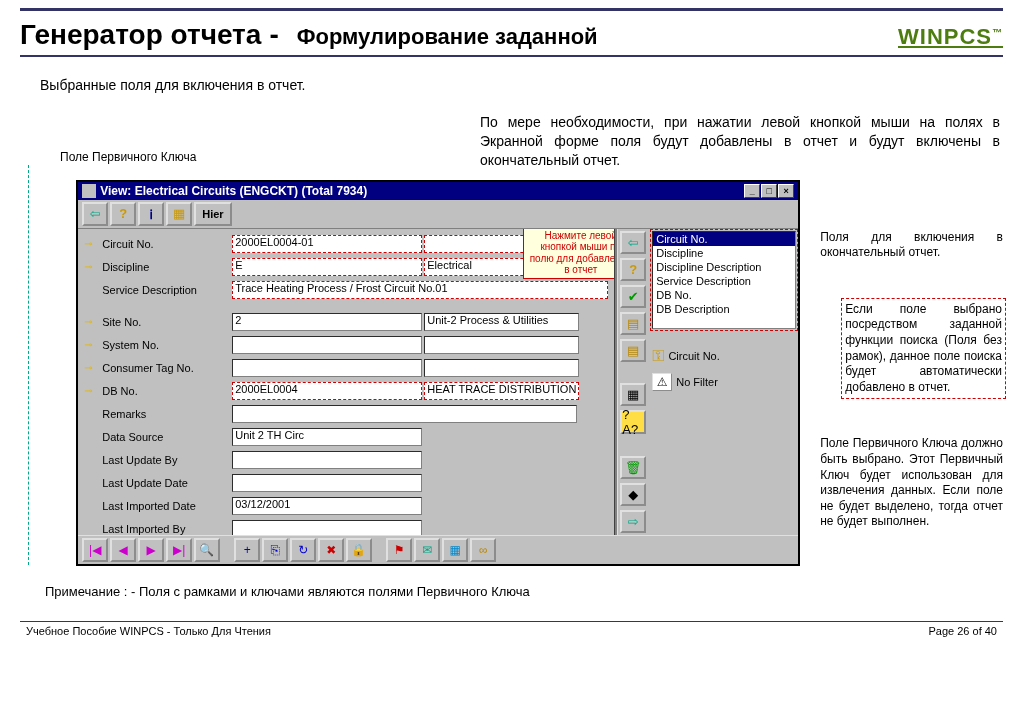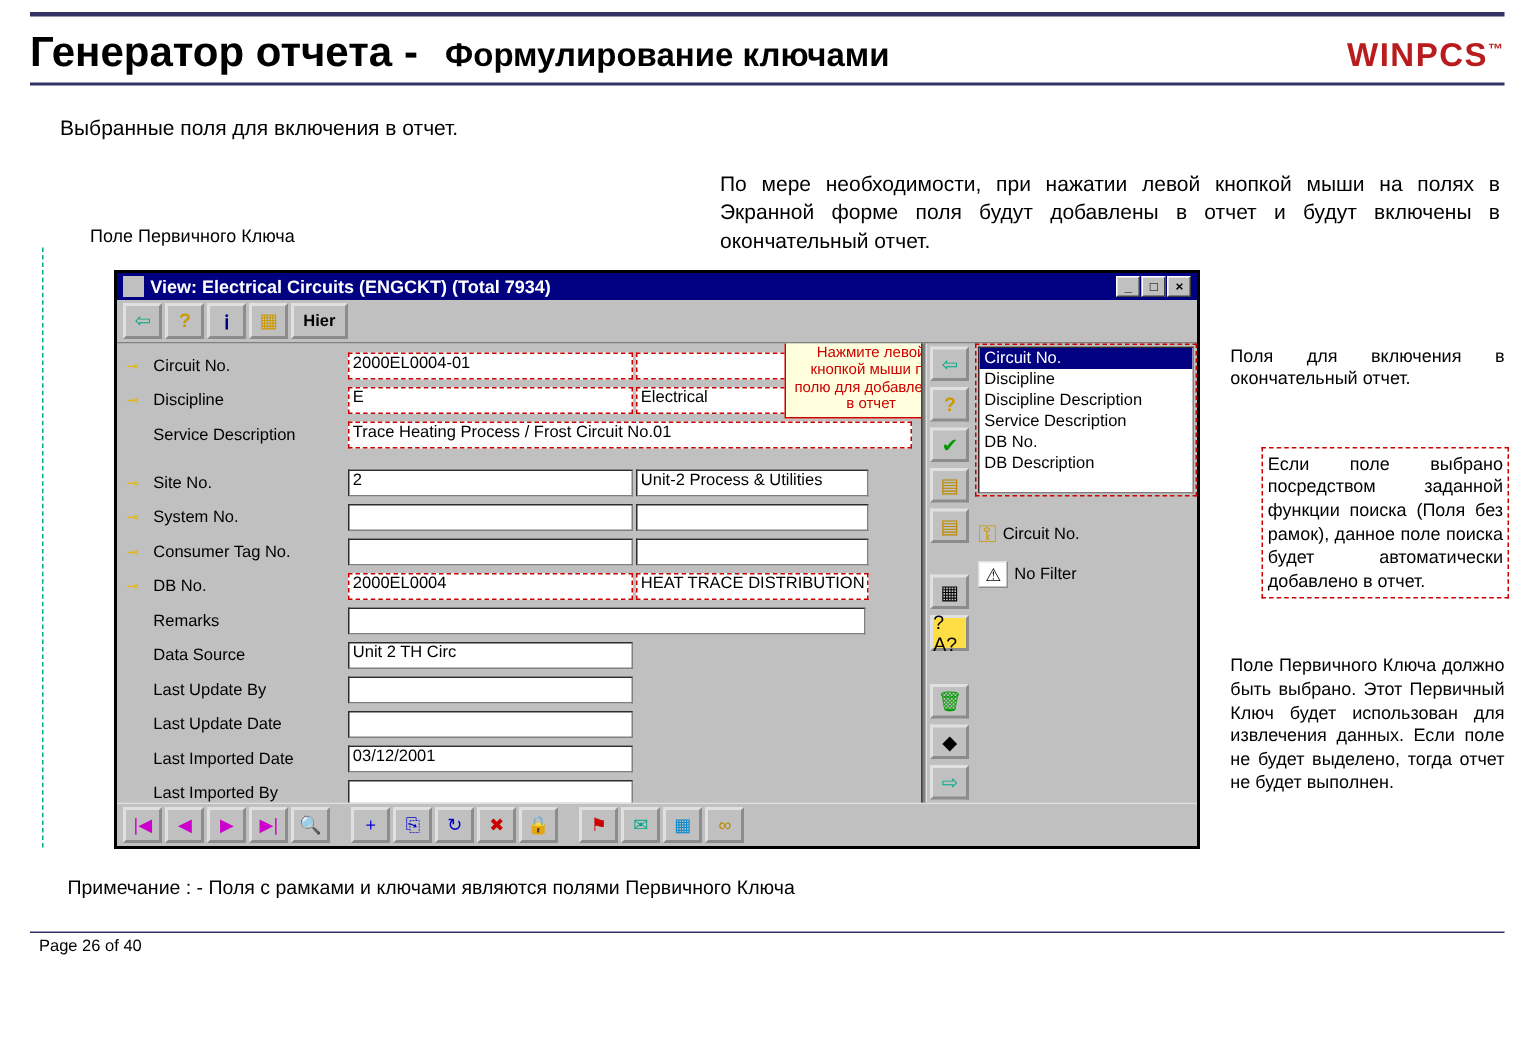--- a/index.html
+++ b/index.html
@@ -3,21 +3,21 @@
 <meta charset="utf-8">
 <style>
 * { box-sizing: border-box; margin: 0; padding: 0; }
 body { font-family: Arial, sans-serif; font-size: 12px; background: #fff; width: 1023px; height: 708px; position: relative; }
 .page { padding: 8px 20px; }
 .header-line { border-top: 3px solid #333366; margin-bottom: 8px; }
 .header-row { display: flex; align-items: baseline; justify-content: space-between; }
 .header-left { display: flex; align-items: baseline; }
 .title-main { font-size: 28px; font-weight: bold; color: #000; }
 .title-sub { font-size: 22px; font-weight: bold; color: #000; margin-left: 10px; }
-.logo { font-size: 22px; font-weight: bold; color: #b91c1c; letter-spacing: 1px; }
+.logo { font-size: 22px; font-weight: bold; color: #4d7c0f; letter-spacing: 1px; text-decoration: underline; }
 .logo sup { font-size: 10px; }
 .header-line2 { border-top: 2px solid #333366; margin-top: 4px; margin-bottom: 20px; }
 .section-title { font-size: 14px; font-weight: normal; margin: 10px 0 20px 20px; }
 .intro-text { font-size: 14px; margin-left: 460px; margin-bottom: 10px; text-align: justify; width: 520px; line-height: 1.35; }
 .body-row { display: flex; gap: 0; }
 .left-labels { width: 60px; position: relative; }
 .left-label { font-size: 12px; position: absolute; white-space: nowrap; }
 .app-window { width: 745px; background: #c0c0c0; border: 2px solid #000; position: relative; }
 .titlebar { background: #000080; color: #fff; font-size: 12px; font-weight: bold; padding: 2px 4px; display: flex; align-items: center; }
 .titlebar-icon { width: 14px; height: 14px; background: #c0c0c0; margin-right: 4px; }
@@ -64,21 +64,21 @@
 </style>
 </head>
 <body>
 
 <div class="page">
   <div class="header-line"></div>
   <div class="header-row">
     <div class="header-left">
       <span class="title-main">Генератор отчета</span>
       <span class="title-main" style="margin:0 8px;">-</span>
-      <span class="title-sub">Формулирование ключами</span>
+      <span class="title-sub">Формулирование заданной</span>
     </div>
     <div class="logo"><span>WINPCS</span><sup>™</sup></div>
   </div>
   <div class="header-line2"></div>
 
   <div class="section-title">Выбранные поля для включения в отчет.</div>
 
   <div class="intro-text">По мере необходимости, при нажатии левой кнопкой мыши на полях в Экранной форме поля будут добавлены в отчет и будут включены в окончательный отчет.</div>
 
   <div class="body-row" style="position:relative;">
@@ -239,15 +239,16 @@
       <div class="right-note" style="margin-top:50px;">Поля для включения в окончательный отчет.</div>
       <div class="right-note right-note-red" style="margin-top:20px;">Если поле выбрано посредством заданной функции поиска (Поля без рамок), данное поле поиска будет автоматически добавлено в отчет.</div>
       <div class="right-note" style="margin-top:20px;">Поле Первичного Ключа должно быть выбрано. Этот Первичный Ключ будет использован для извлечения данных. Если поле не будет выделено, тогда отчет не будет выполнен.</div>
     </div>
   </div>
 
   <div class="footnote">Примечание : - Поля с рамками и ключами являются полями Первичного Ключа</div>
 
   <div class="footer-line"></div>
   <div class="footer-row">
+    <span>Учебное Пособие WINPCS - Только Для Чтения</span>
     <span>Page 26 of 40</span>
   </div>
 </div>
 
 </body></html>

